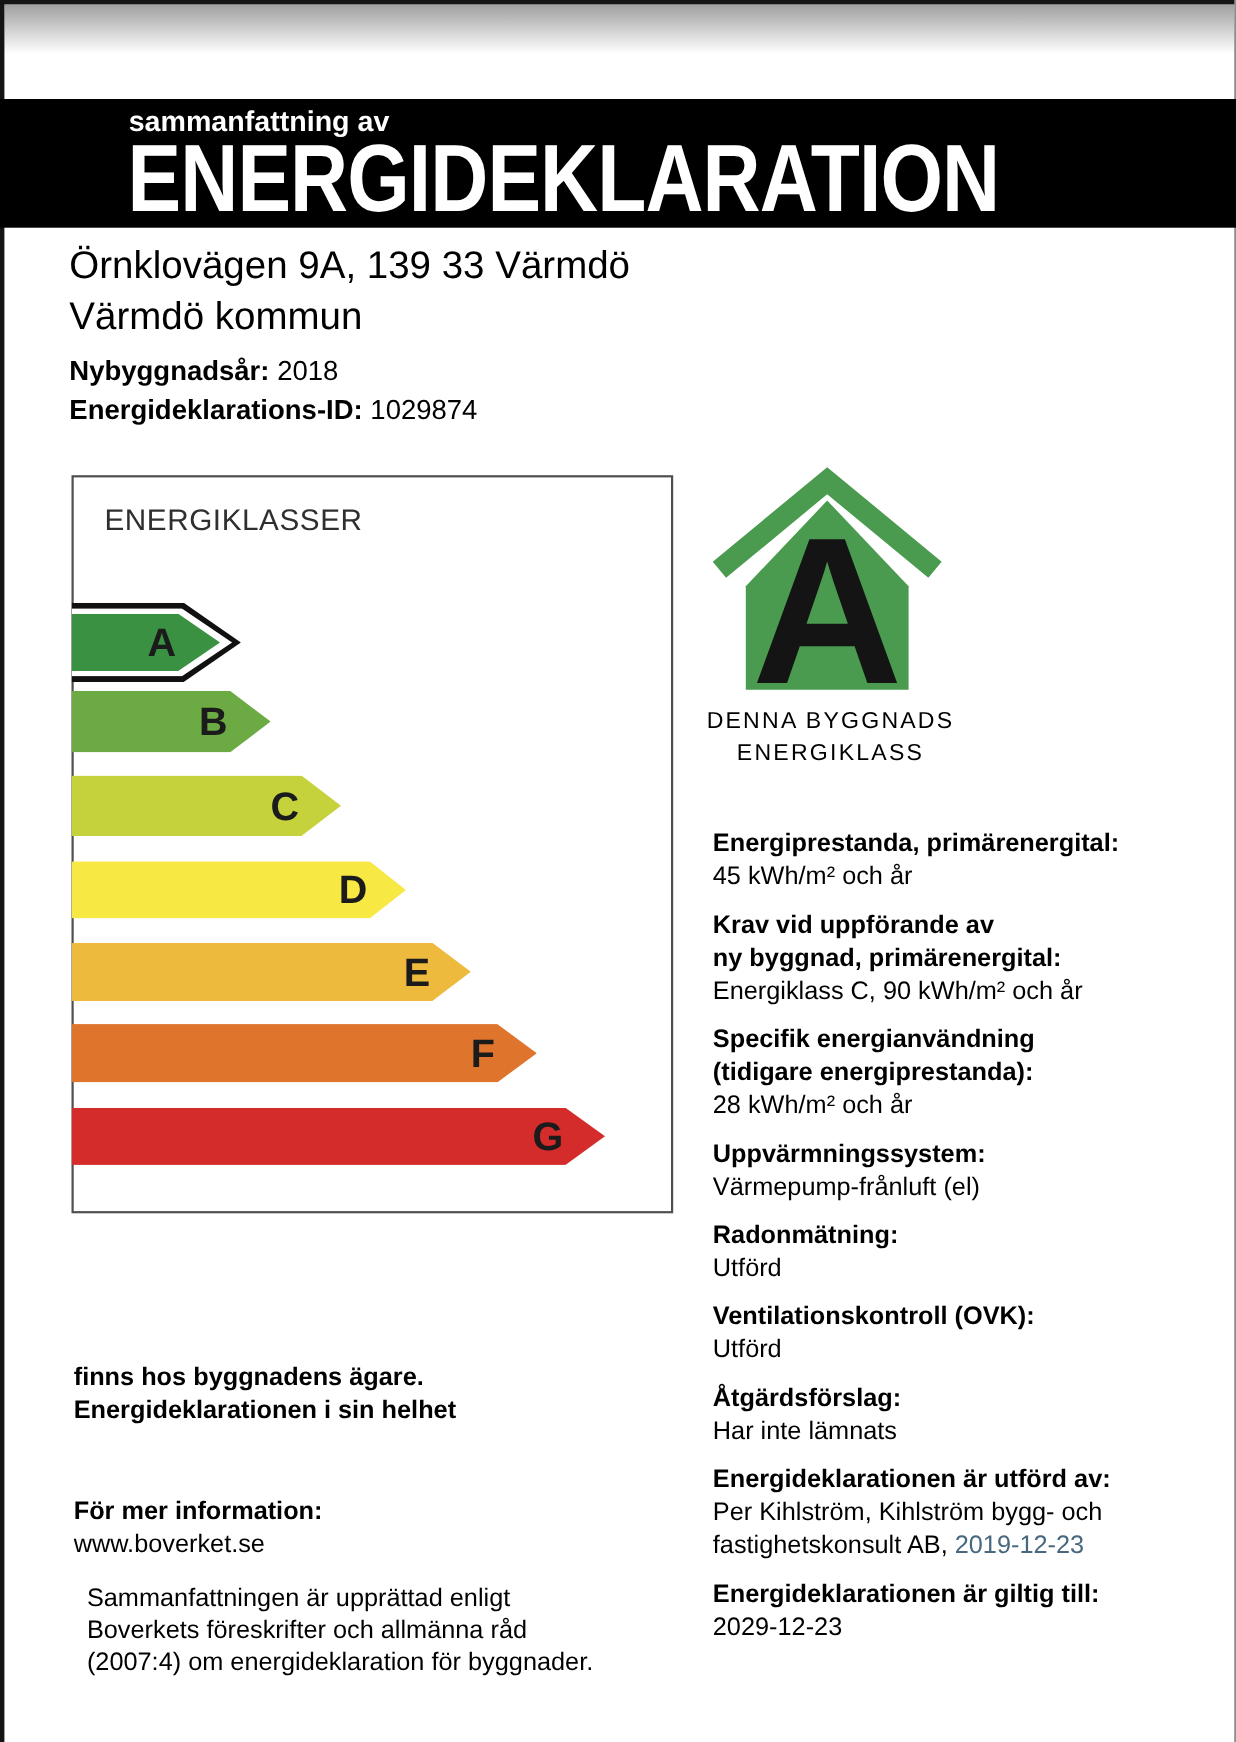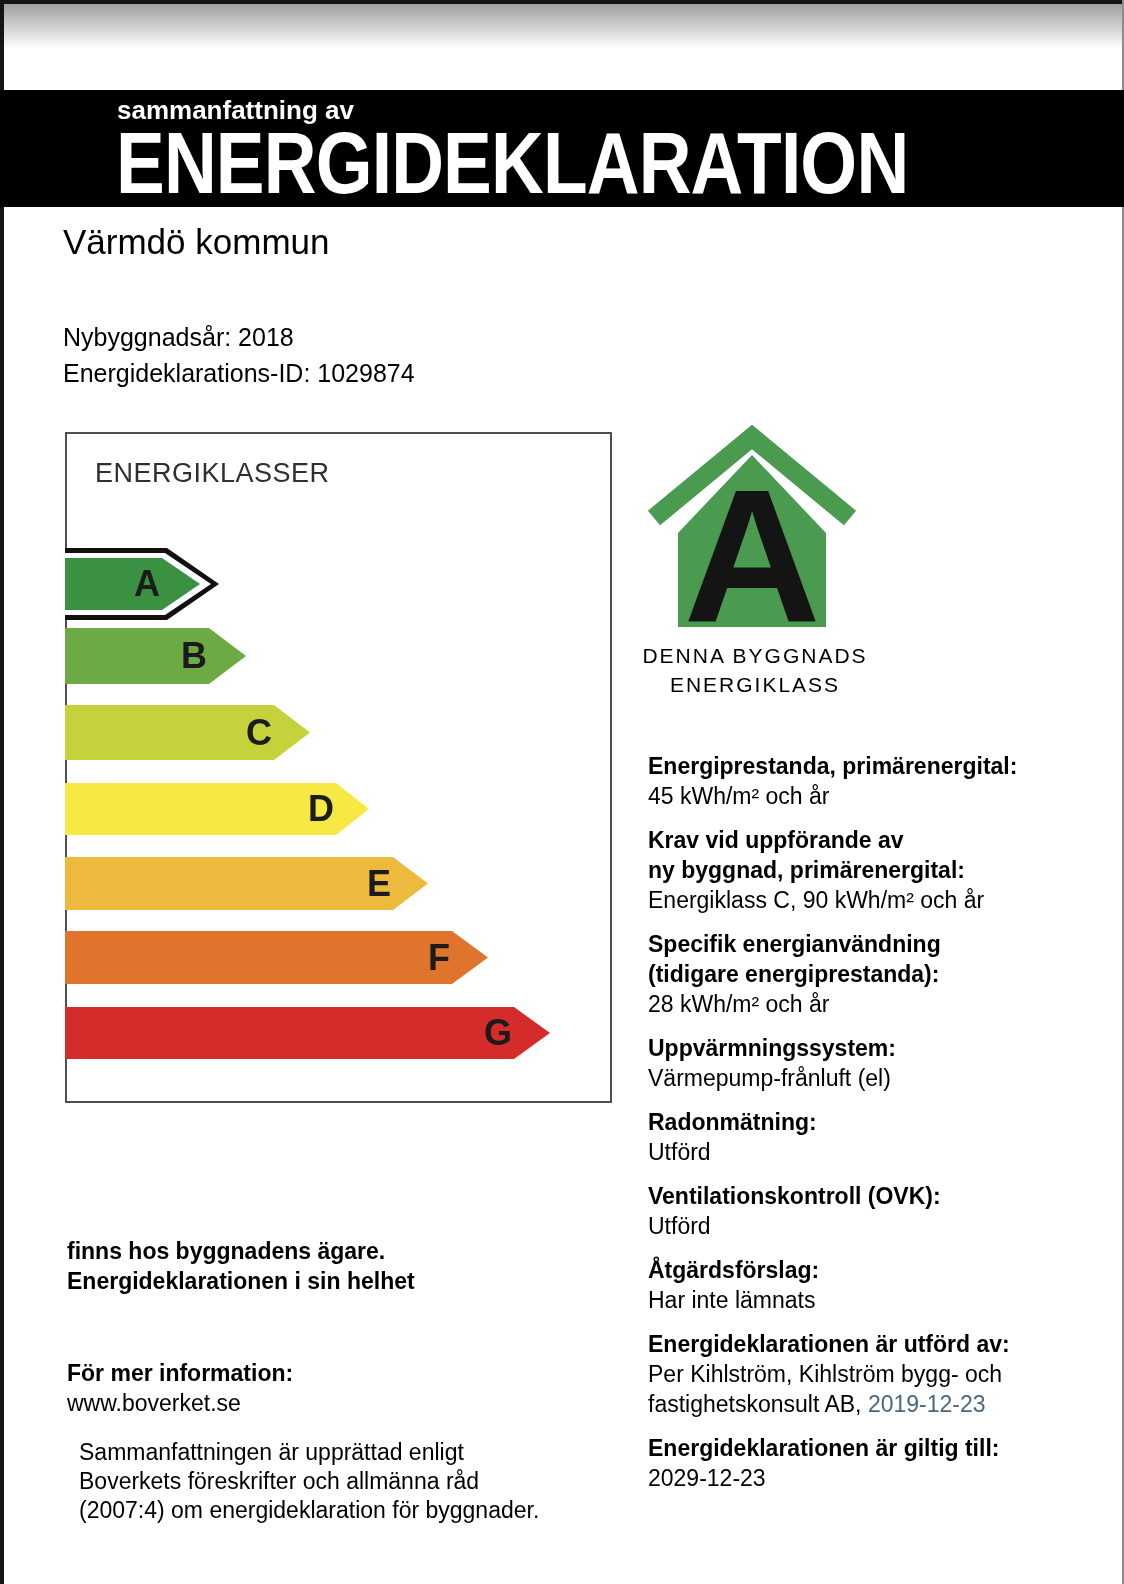--- a/index.html
+++ b/index.html
@@ -20,21 +20,21 @@
   .banner{position:absolute;left:0;top:75px;width:1124px;height:117px;background:#000;margin-top:15px;}
   .banner-kicker{position:absolute;left:117px;top:7px;color:#fff;font-weight:bold;
     font-size:26px;line-height:1;}
   .banner-title{position:absolute;left:116px;top:29px;color:#fff;font-weight:bold;
     font-size:87px;line-height:1;letter-spacing:-1px;white-space:nowrap;
     transform:scaleX(0.84);transform-origin:0 0;}
 
   
   .address{position:absolute;left:63px;top:219px;font-size:35px;line-height:46px;}
   .meta-fields{position:absolute;left:63px;top:319px;font-size:25px;line-height:36px;}
-  .meta-label{font-weight:normal;}
+  .meta-label{font-weight:bold;}
 
   
   .chart-box{position:absolute;left:65px;top:432px;width:543px;height:667px;
     border:2px solid #4f4f4f;background:#fff;}
   .chart-title{position:absolute;left:28px;top:24px;font-size:27px;font-weight:normal;
     color:#2f2f2f;letter-spacing:0.5px;}
   .bars{position:absolute;left:0;top:0;width:100%;height:100%;}
   .arrow{position:absolute;}
   .bar-letter{position:absolute;top:50%;transform:translateY(-50%);
     font-size:36px;font-weight:bold;color:#1b1b1b;line-height:1;}
@@ -66,20 +66,21 @@
   <div class="edge-top"></div>
   <div class="edge-left"></div>
   <div class="edge-right"></div>
 
   <div class="banner">
     <div class="banner-kicker">sammanfattning av</div>
     <div class="banner-title">ENERGIDEKLARATION</div>
   </div>
 
   <div class="address">
+    <div>Örnklovägen 9A, 139 33 Värmdö</div>
     <div>Värmdö kommun</div>
   </div>
 
   <div class="meta-fields">
     <div>
       <span class="meta-label">Nybyggnadsår:</span>
       <span>2018</span>
     </div>
     <div>
       <span class="meta-label">Energideklarations-ID:</span>

